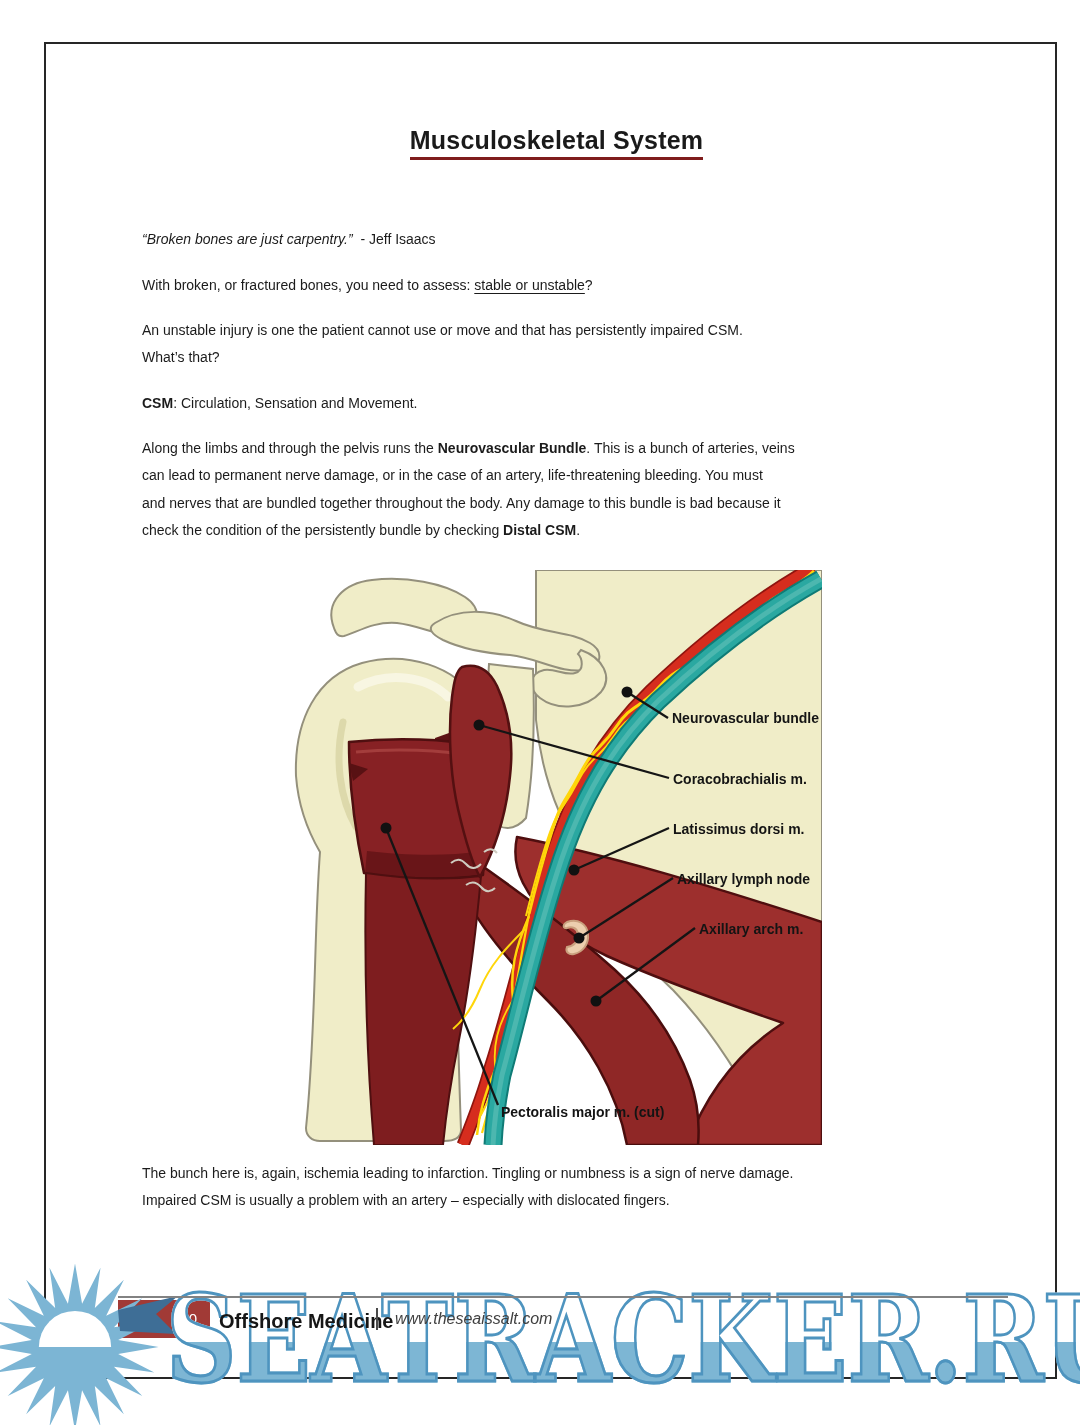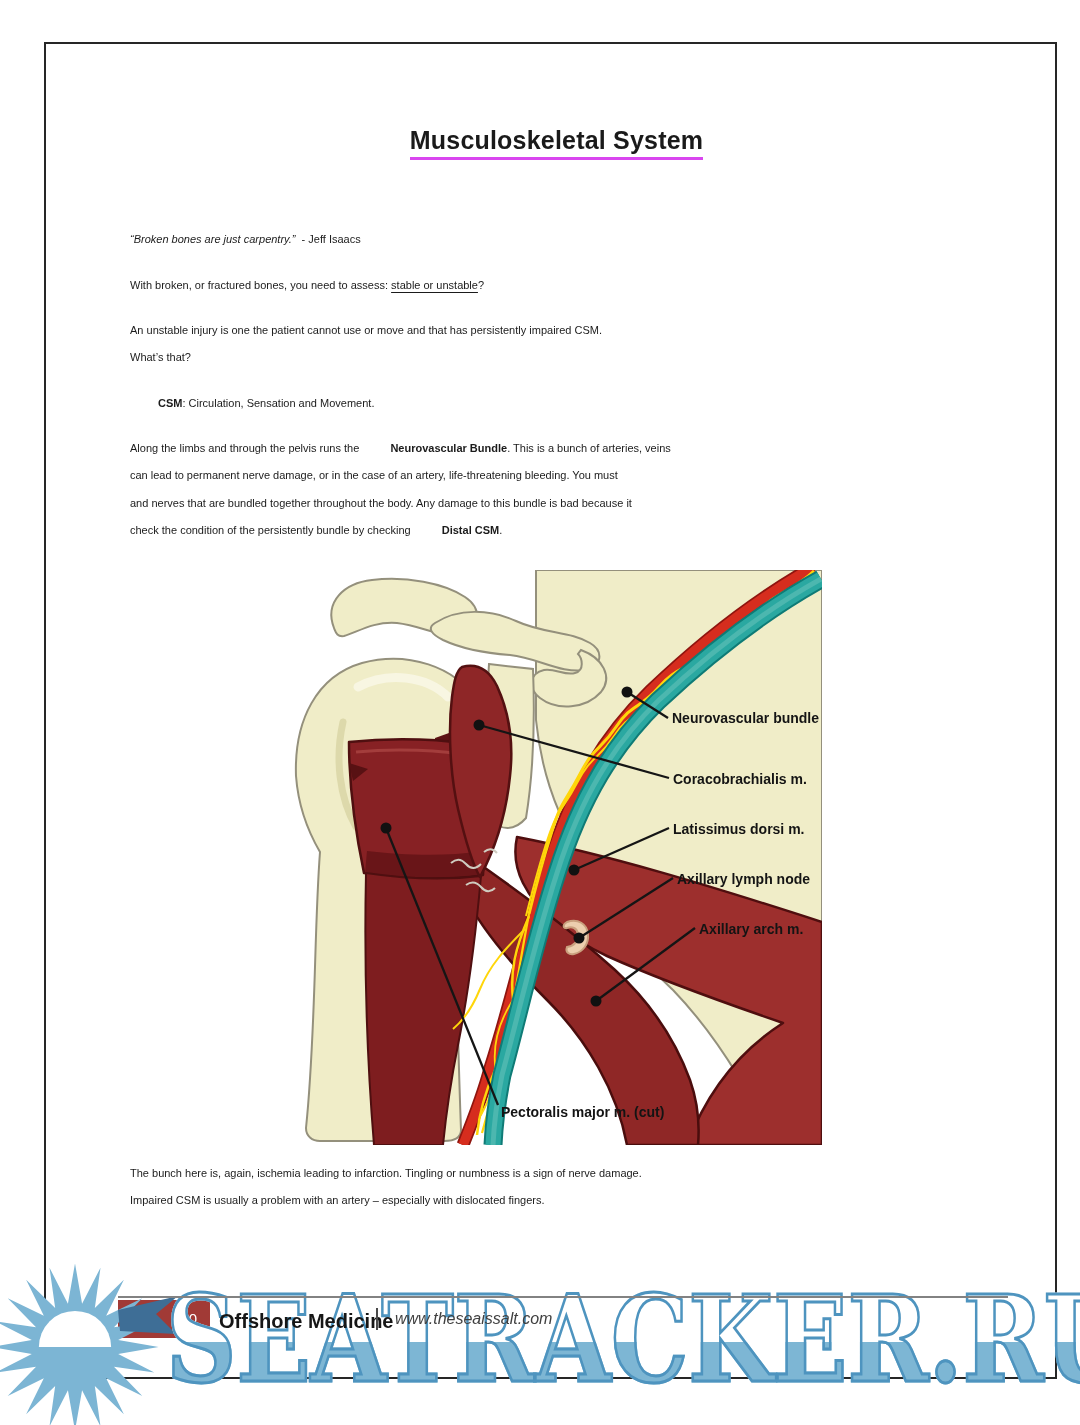--- a/index.html
+++ b/index.html
@@ -9,28 +9,28 @@
   }
   .page-border{
     position:absolute;left:44px;top:42px;width:1009px;height:1333px;
     border:2px solid #262626;z-index:1;background:#fff;
   }
   .doc-title-wrap{
     position:absolute;left:44px;top:126px;width:1013px;text-align:center;z-index:2;
   }
   .doc-title{
     display:inline-block;font-size:25px;font-weight:bold;letter-spacing:.2px;
-    border-bottom:3px solid #d946ef;padding-bottom:2px;margin-left:12px;
+    border-bottom:3px solid #7f1d1d;padding-bottom:2px;margin-left:12px;
   }
   .para{
-    position:absolute;left:130px;width:880px;z-index:2;
-    font-size:11px;color:#1b1b1b;
+    position:absolute;left:142px;width:880px;z-index:2;
+    font-size:14px;color:#1b1b1b;
   }
   .tline{line-height:27.4px;min-height:27.4px;white-space:nowrap;}
-  .tline .b{font-weight:bold;margin-left:28px;}
+  .tline .b{font-weight:bold;}
   .tline .i{font-style:italic;}
   .tline .u{text-decoration:underline;text-underline-offset:3px;}
   #p-quote{top:226px;}
   #p-assess{top:272px;}
   #p-unstable{top:317px;}
   #p-csm{top:390px;}
   #p-bundle{top:435px;}
   #p-distal{top:1160px;}
   .figure{
     position:absolute;left:286px;top:570px;width:536px;height:575px;z-index:2;background:#fff;

